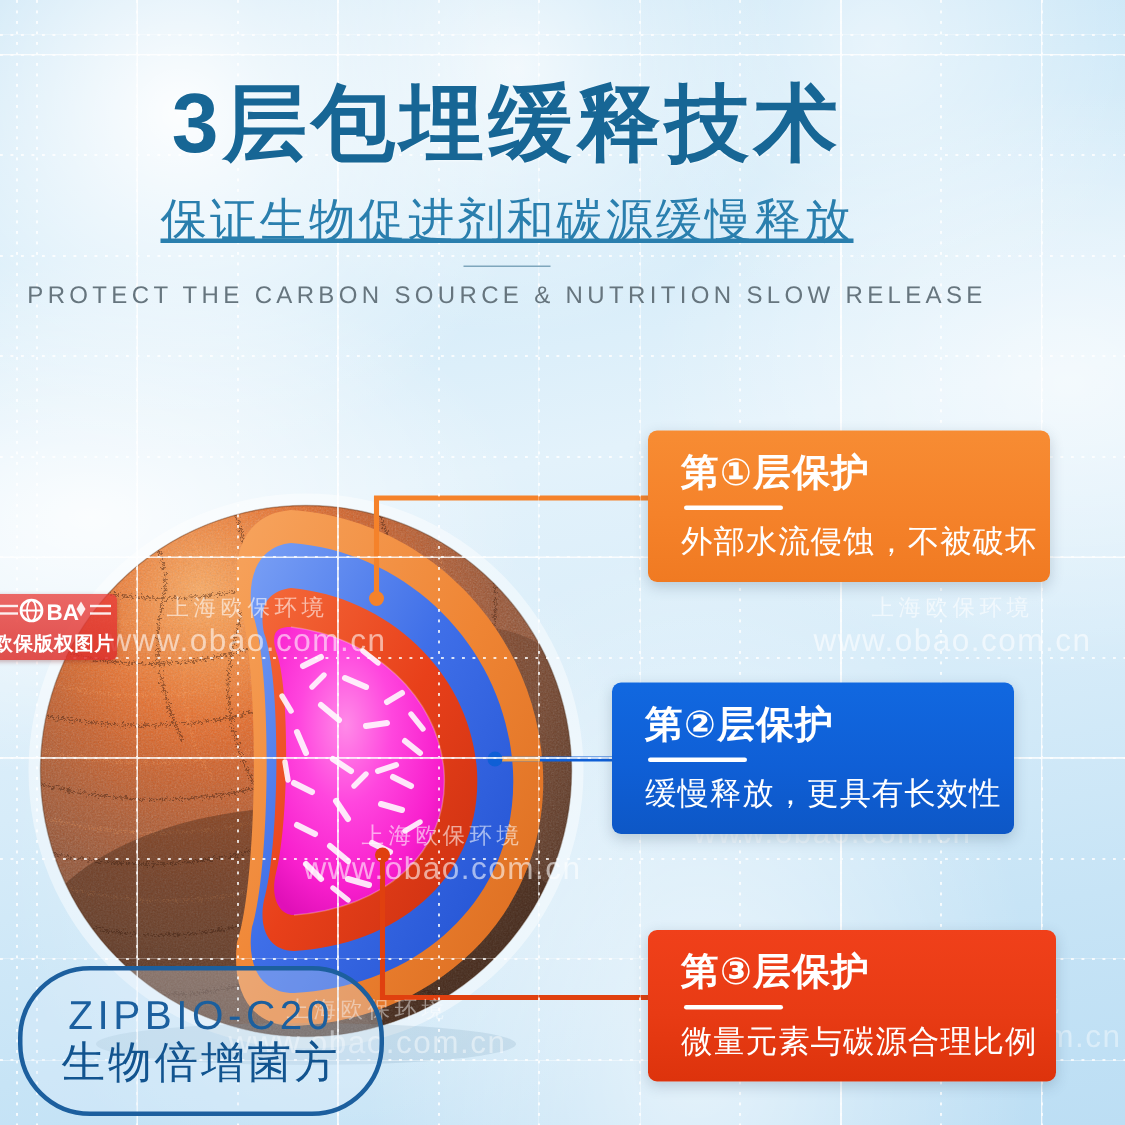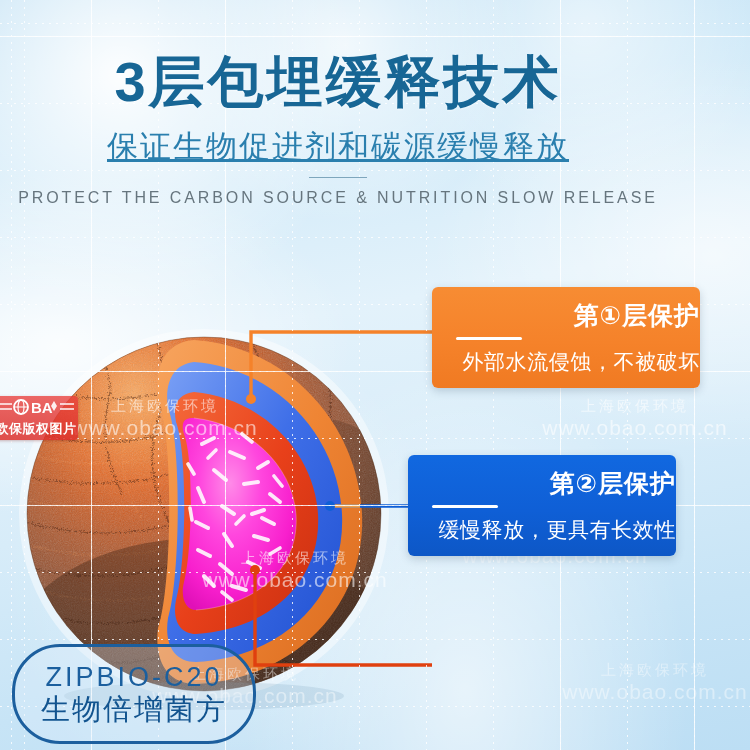--- a/index.html
+++ b/index.html
@@ -61,21 +61,21 @@
     color:#66757e;letter-spacing:2.9px;white-space:nowrap;
   }
   
   #sphere-wrap{position:absolute;left:18px;top:318px;width:372px;height:392px;}
   
   #connectors{position:absolute;left:0;top:0;width:750px;height:750px;pointer-events:none;}
   
   .box{
     position:absolute;border-radius:6px;
     box-shadow:0 3px 9px rgba(40,70,95,.22);
-    padding:14px 0 14px 22px;box-sizing:border-box;text-align:right;
+    padding:14px 0 14px 22px;box-sizing:border-box;
   }
   .box .b-title{
     font-size:25px;line-height:29px;font-weight:700;color:#ffffff;letter-spacing:1px;
   }
   .box .b-rule{width:66px;height:3px;background:#ffffff;margin:7px 0 9px 2px;border-radius:2px;}
   .box .b-desc{
     font-size:21px;line-height:25px;font-weight:400;color:#ffffff;letter-spacing:.6px;
   }
   #box1{left:432px;top:287px;width:268px;height:101px;
         background:linear-gradient(180deg,#f78c33 0%,#f5822a 55%,#f07a22 100%);}
@@ -329,20 +329,25 @@
     <div class="b-rule"></div>
     <div class="b-desc">外部水流侵蚀，不被破坏</div>
   </div>
 
   <div id="box2" class="box">
     <div class="b-title">第②层保护</div>
     <div class="b-rule"></div>
     <div class="b-desc">缓慢释放，更具有长效性</div>
   </div>
 
+  <div id="box3" class="box">
+    <div class="b-title">第③层保护</div>
+    <div class="b-rule"></div>
+    <div class="b-desc">微量元素与碳源合理比例</div>
+  </div>
 
   <div id="badge">
     <div class="bd-en">ZIPBIO-C20</div>
     <div class="bd-cn">生物倍增菌方</div>
   </div>
 
   <div id="stamp">
     <div class="st-top">
       <svg width="84" height="22" viewBox="0 0 84 22">
         <g stroke="#ffffff" stroke-width="1.6" opacity=".9">

